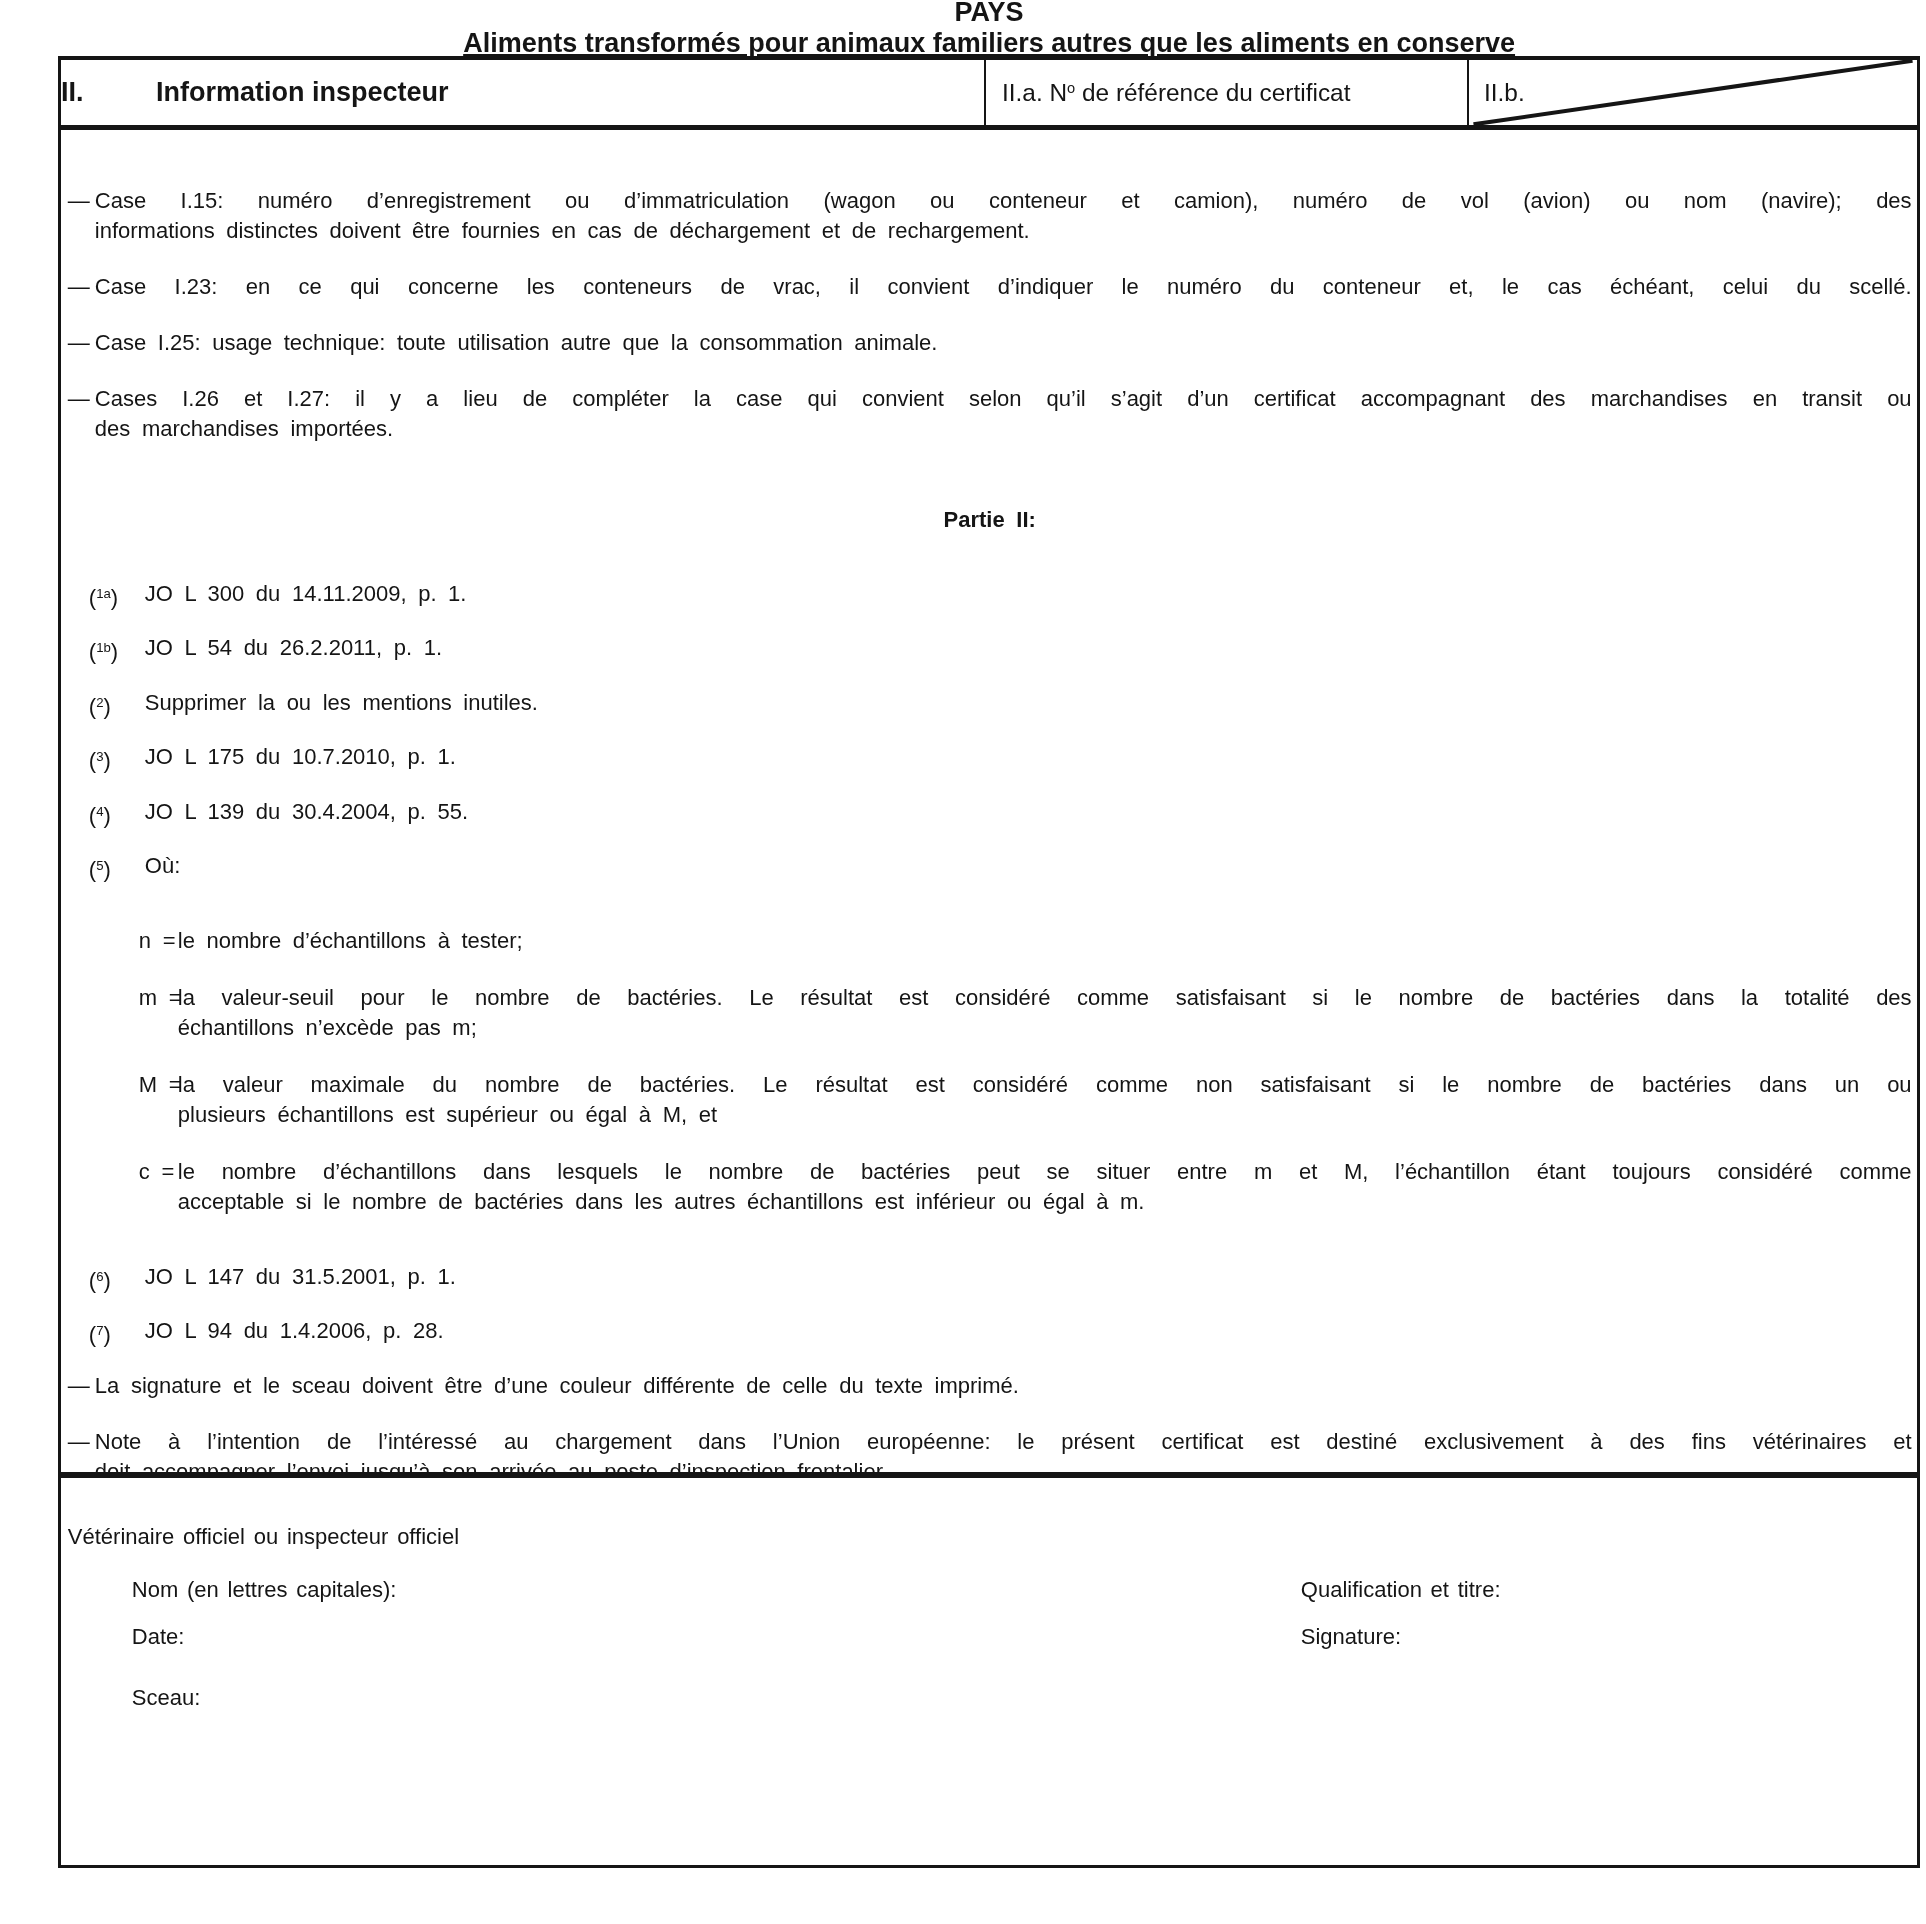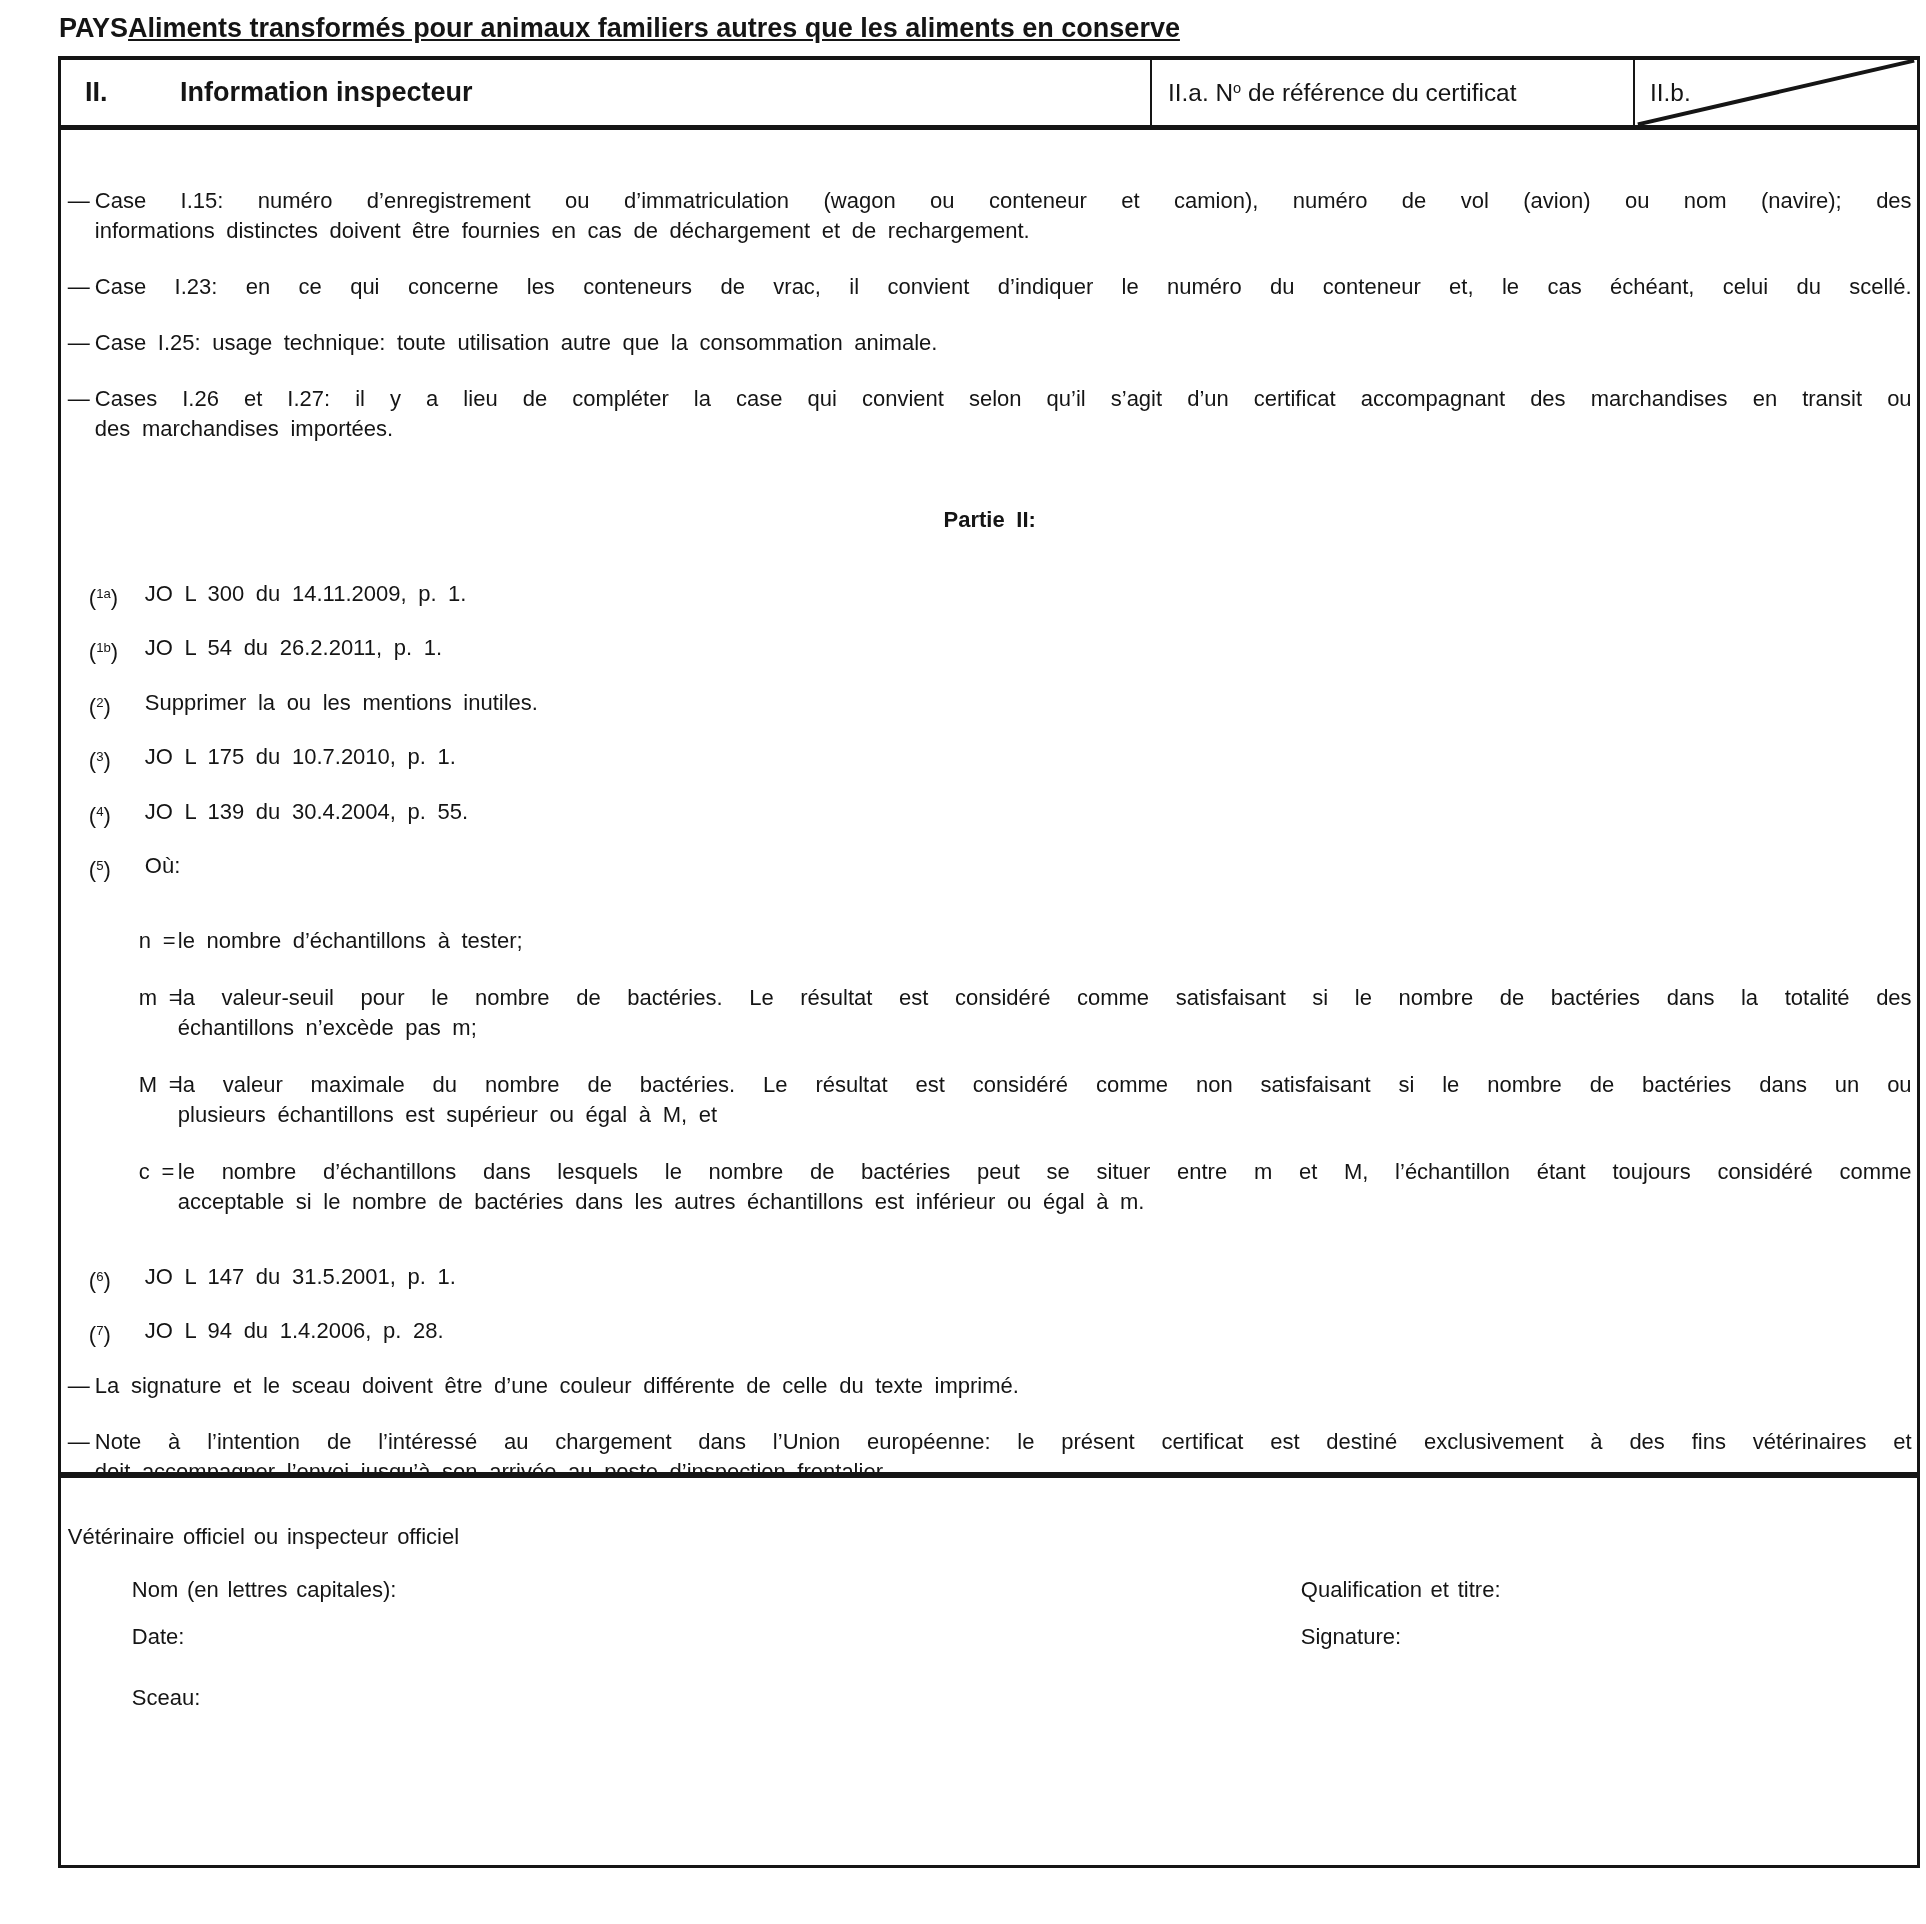--- a/index.html
+++ b/index.html
@@ -11,22 +11,22 @@
     position: relative;
     overflow: hidden;
   }
 
   
   .topbar {
     position: absolute; left: 0; top: 0;
     width: 1926px; height: 56px;
     box-sizing: border-box;
     padding: 0 6.8px 0 59px;
-    display: flex; align-items: center; justify-content: flex-start;
-    font-weight: bold; font-size: 27px; line-height: 31px;
+    display: flex; align-items: center; justify-content: center;
+    font-weight: bold; font-size: 27px; line-height: 31px; flex-direction: column;
   }
   .doc-title { text-align: right; text-decoration: underline; }
 
   
   .table {
     position: absolute; left: 58px; top: 56px;
     width: 1862px; height: 1812px;
     box-sizing: border-box;
     border: 3.4px solid #151515;
     border-top-width: 4.1px;
@@ -36,22 +36,22 @@
 
   
   .hrow {
     flex: none; height: 70px;
     box-sizing: border-box;
     border-bottom: 5.4px solid #151515;
     display: flex;
   }
   .hcell { box-sizing: border-box; display: flex; align-items: center; }
   .hcell-main {
-    width: 1091px; border-right: 2.7px solid #151515;
-    font-weight: bold; font-size: 27px; padding-left: 24px;
+    width: 925px; border-right: 2.7px solid #151515;
+    font-weight: bold; font-size: 27px; 
   }
   .hnum { display: inline-block; width: 95px; }
   .hcell-ref {
     width: 483px; border-right: 2.7px solid #151515;
     font-size: 24.4px; padding-left: 16px;
   }
   .hcell-local { flex: 1; position: relative; font-size: 24.4px; padding-left: 15px; }
   .diag { position: absolute; left: 0; top: 0; width: 100%; height: 100%; }
 
   sup { font-size: 0.6em; vertical-align: 0.55em; }

